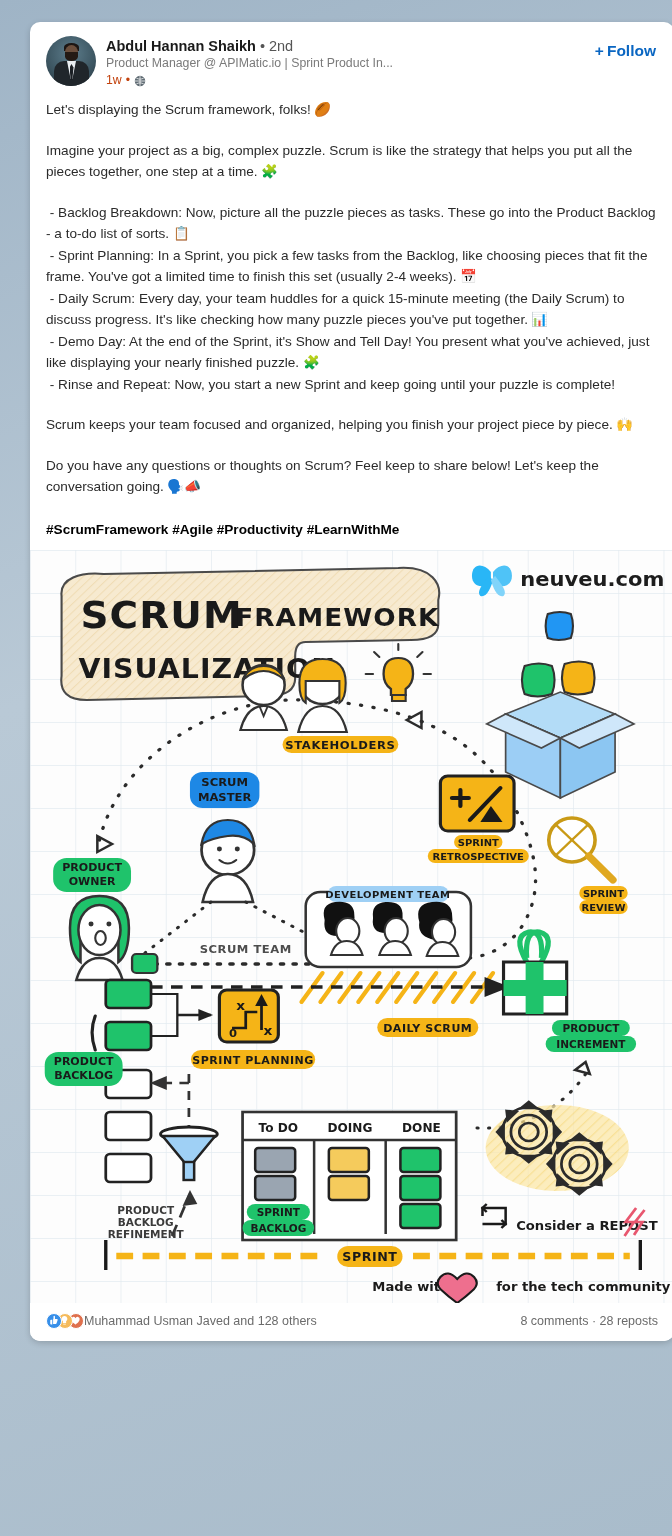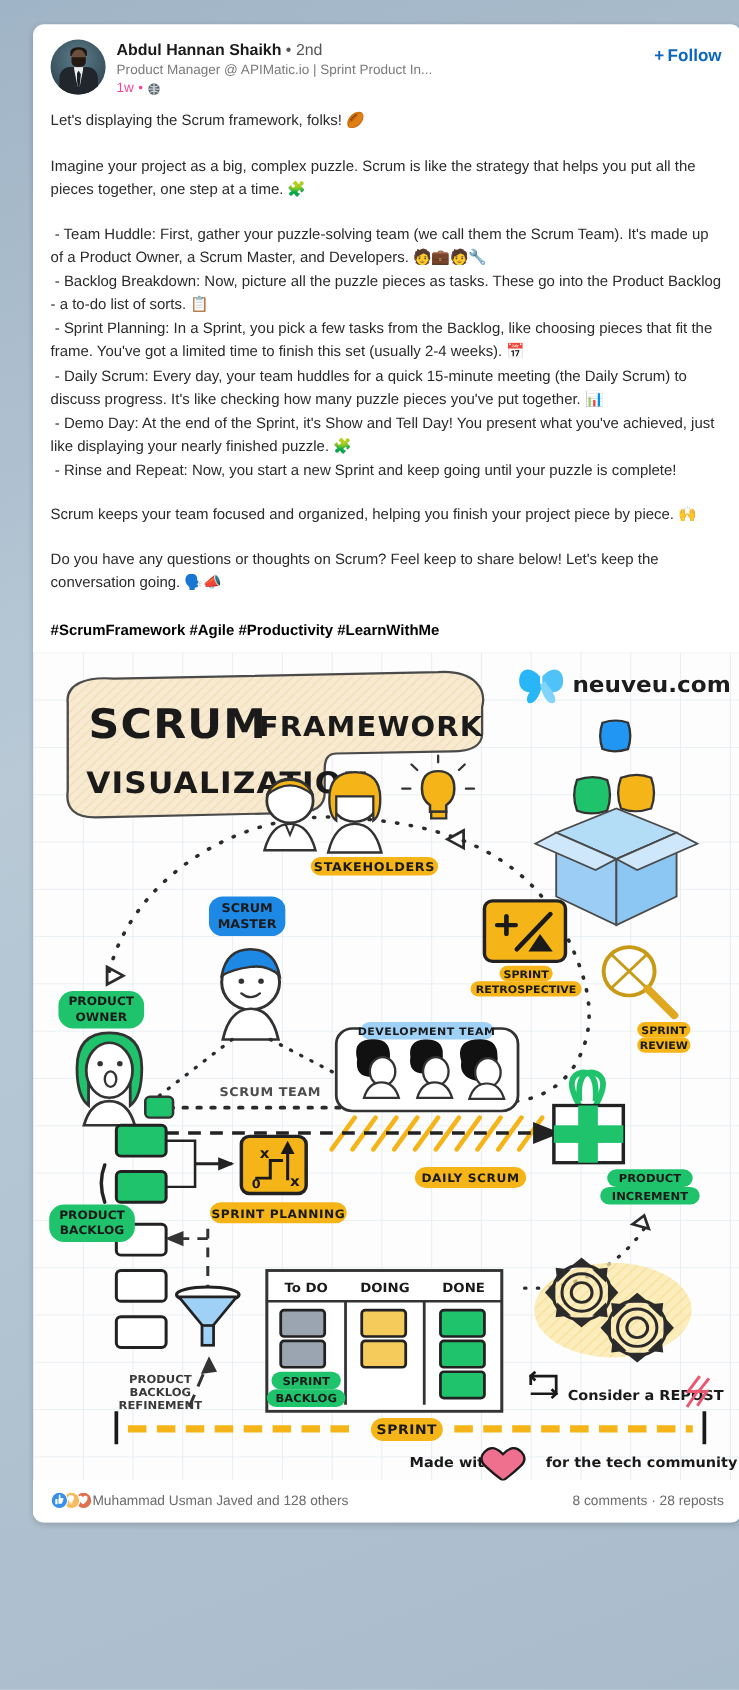--- a/index.html
+++ b/index.html
@@ -41,21 +41,21 @@
     background:#e9eef2; clip-path: polygon(0 0,100% 0,60% 100%,40% 100%); }
   .avatar .tie { position:absolute; left:23.5px; top:28px; width:4px; height:16px;
     background:#1a1f24; clip-path: polygon(50% 0,100% 22%,70% 100%,30% 100%,0 22%); }
 
   .hdr-text { flex: 1 1 auto; min-width: 0; padding-top: 1px; }
   .hdr-line1 { font-size: 14.5px; color: #1a1a1a; line-height: 18px; }
   .hdr-line1 .nm { font-weight: 700; }
   .hdr-line1 .deg { color: #555; font-weight: 400; }
   .hdr-line2 { font-size: 12.3px; color: #7a7a7a; line-height: 17px; white-space: nowrap;
     overflow: hidden; text-overflow: ellipsis; }
-  .hdr-line3 { font-size: 12.3px; color: #ec4899; line-height: 17px; display: flex; align-items: center; gap: 4px; }
+  .hdr-line3 { font-size: 12.3px; color: #c2410c; line-height: 17px; display: flex; align-items: center; gap: 4px; }
   .globe { width: 12px; height: 12px; display: inline-block; }
   .follow-btn {
     flex: 0 0 auto; color: #0a66c2; font-weight: 700; font-size: 15.5px;
     padding: 6px 2px 0 8px; white-space: nowrap; cursor: pointer;
     display: flex; align-items: flex-start; gap: 3px;
   }
 
   
   .post-body { padding: 6px 16px 10px 16px; font-size: 13.6px; line-height: 21.5px; color: #2b2b2b; }
   .post-body p { margin: 0; white-space: pre-wrap; }
@@ -117,21 +117,20 @@
         <span>+</span>
         <span>Follow</span>
       </div>
     </div>
 
     <div class="post-body">
       <p>Let's displaying the Scrum framework, folks! 🏉</p>
       <div class="para-gap"></div>
       <p>Imagine your project as a big, complex puzzle. Scrum is like the strategy that helps you put all the pieces together, one step at a time. 🧩</p>
       <div class="para-gap"></div>
-      <p> - Team Huddle: First, gather your puzzle-solving team (we call them the Scrum Team). It's made up of a Product Owner, a Scrum Master, and Developers. 🧑💼🧑🔧</p>
       <p> - Backlog Breakdown: Now, picture all the puzzle pieces as tasks. These go into the Product Backlog - a to-do list of sorts. 📋</p>
       <p> - Sprint Planning: In a Sprint, you pick a few tasks from the Backlog, like choosing pieces that fit the frame. You've got a limited time to finish this set (usually 2-4 weeks). 📅</p>
       <p> - Daily Scrum: Every day, your team huddles for a quick 15-minute meeting (the Daily Scrum) to discuss progress. It's like checking how many puzzle pieces you've put together. 📊</p>
       <p> - Demo Day: At the end of the Sprint, it's Show and Tell Day! You present what you've achieved, just like displaying your nearly finished puzzle. 🧩</p>
       <p> - Rinse and Repeat: Now, you start a new Sprint and keep going until your puzzle is complete!</p>
       <div class="para-gap"></div>
       <p>Scrum keeps your team focused and organized, helping you finish your project piece by piece. 🙌</p>
       <div class="para-gap"></div>
       <p>Do you have any questions or thoughts on Scrum? Feel keep to share below! Let's keep the conversation going. 🗣️📣</p>
       <div class="para-gap"></div>

